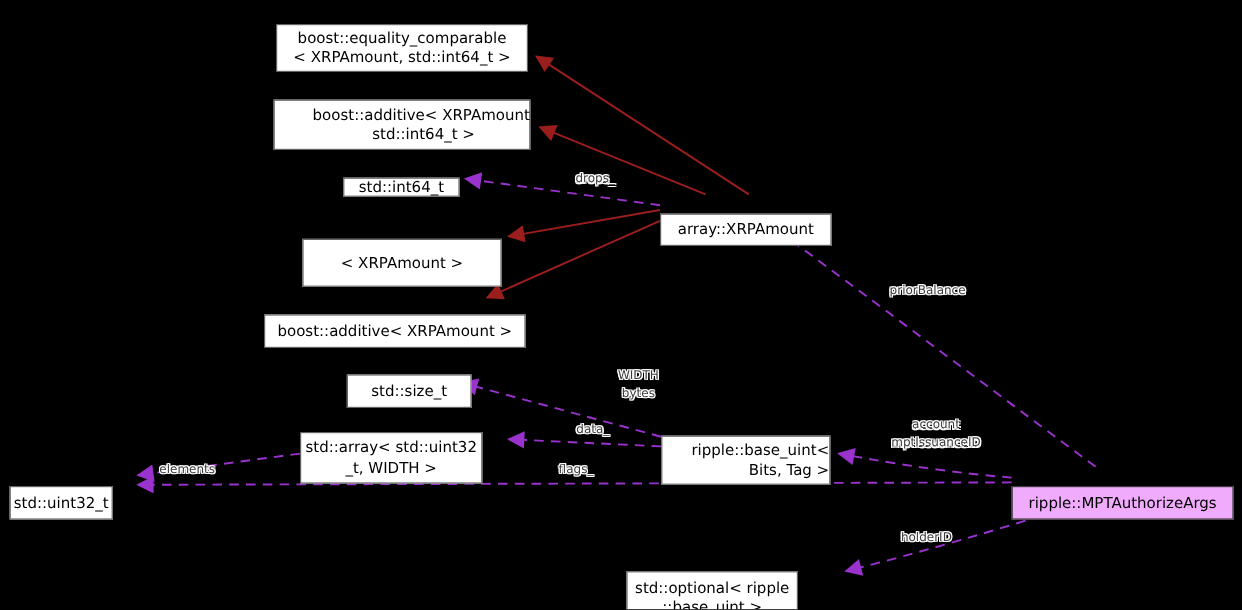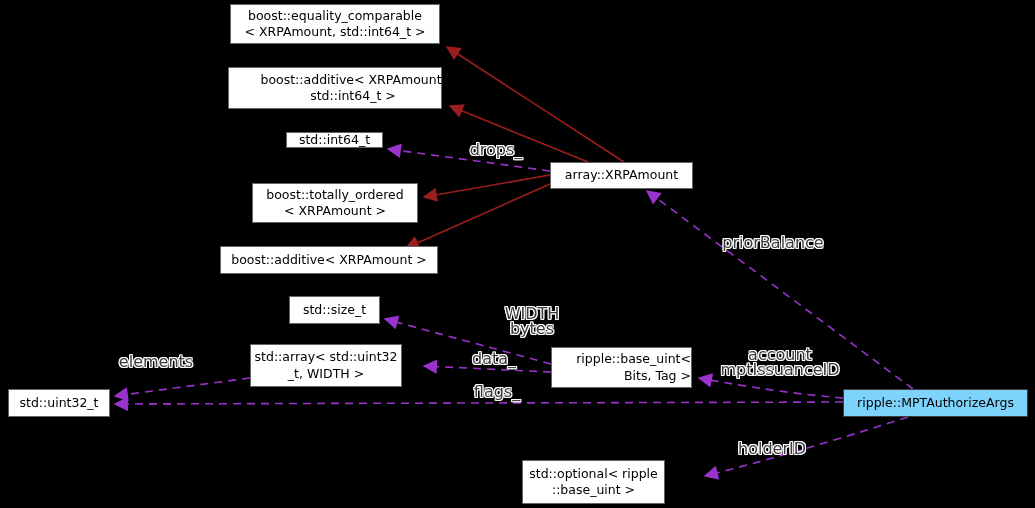--- a/index.html
+++ b/index.html
@@ -17,29 +17,30 @@
     border:1px solid #646464;
     color:#000;
     font-size:12.5px;
     line-height:1.3;
     display:flex;flex-direction:column;
     align-items:center;justify-content:center;
     text-align:center;
     box-sizing:border-box;
     white-space:nowrap;
     z-index:2;
+    margin-top:16px;
   }
   .node.focus{
-    background:#7dd3fc;
+    background:#f0abfc;
     border-color:#3c3c3c;
   }
   .edge-label{
     position:absolute;
     transform:translateX(-50%);
-    font-size:16px;
+    font-size:10px;
     line-height:15px;
     color:#3c3c3c;
     text-align:center;
     white-space:nowrap;
     z-index:3;
     text-shadow:
       -1px -1px 0 #fff, 1px -1px 0 #fff,
       -1px  1px 0 #fff, 1px  1px 0 #fff,
        0   -1px 0 #fff, 0    1px 0 #fff,
       -1px  0   0 #fff, 1px  0   0 #fff;
@@ -88,43 +89,42 @@
 
   <div class="node" style="left:286px;top:132px;width:97px;height:16px;">
     <span>std::int64_t</span>
   </div>
 
   <div class="node" style="left:550px;top:162px;width:143px;height:27px;">
     <span>array::XRPAmount</span>
   </div>
 
   <div class="node" style="left:252px;top:183px;width:166px;height:40px;">
-    <span>boost::totally_ordered</span>
     <span>&lt; XRPAmount &gt;</span>
   </div>
 
   <div class="node" style="left:220px;top:246px;width:218px;height:28px;">
     <span>boost::additive&lt; XRPAmount &gt;</span>
   </div>
 
-  <div class="node" style="left:289px;top:296px;width:91px;height:28px;">
+  <div class="node" style="left:289px;top:296px;width:104px;height:28px;">
     <span>std::size_t</span>
   </div>
 
   <div class="node" style="left:250px;top:344px;width:152px;height:43px;">
     <span>std::array&lt; std::uint32</span>
     <span>_t, WIDTH &gt;</span>
   </div>
 
   <div class="node" style="left:551px;top:347px;width:141px;height:41px;align-items:flex-end;">
     <span>ripple::base_uint&lt;</span>
     <span>Bits, Tag &gt;</span>
   </div>
 
-  <div class="node" style="left:8px;top:389px;width:102px;height:28px;">
+  <div class="node" style="left:8px;top:389px;width:86px;height:28px;">
     <span>std::uint32_t</span>
   </div>
 
   <div class="node focus" style="left:843px;top:389px;width:185px;height:28px;">
     <span>ripple::MPTAuthorizeArgs</span>
   </div>
 
   <div class="node" style="left:522px;top:460px;width:143px;height:44px;">
     <span>std::optional&lt; ripple</span>
     <span>::base_uint &gt;</span>
@@ -145,25 +145,25 @@
 
   <div class="edge-label" style="left:494px;top:351px;">
     <span>data_</span>
   </div>
 
   <div class="edge-label" style="left:780px;top:347px;">
     <span>account</span>
     <span>mptIssuanceID</span>
   </div>
 
-  <div class="edge-label" style="left:156px;top:354px;">
+  <div class="edge-label" style="left:156px;top:384px;">
     <span>elements</span>
   </div>
 
-  <div class="edge-label" style="left:497px;top:384px;">
+  <div class="edge-label" style="left:480px;top:384px;">
     <span>flags_</span>
   </div>
 
   <div class="edge-label" style="left:772px;top:441px;">
     <span>holderID</span>
   </div>
 
 </div>
 
 </body></html>

